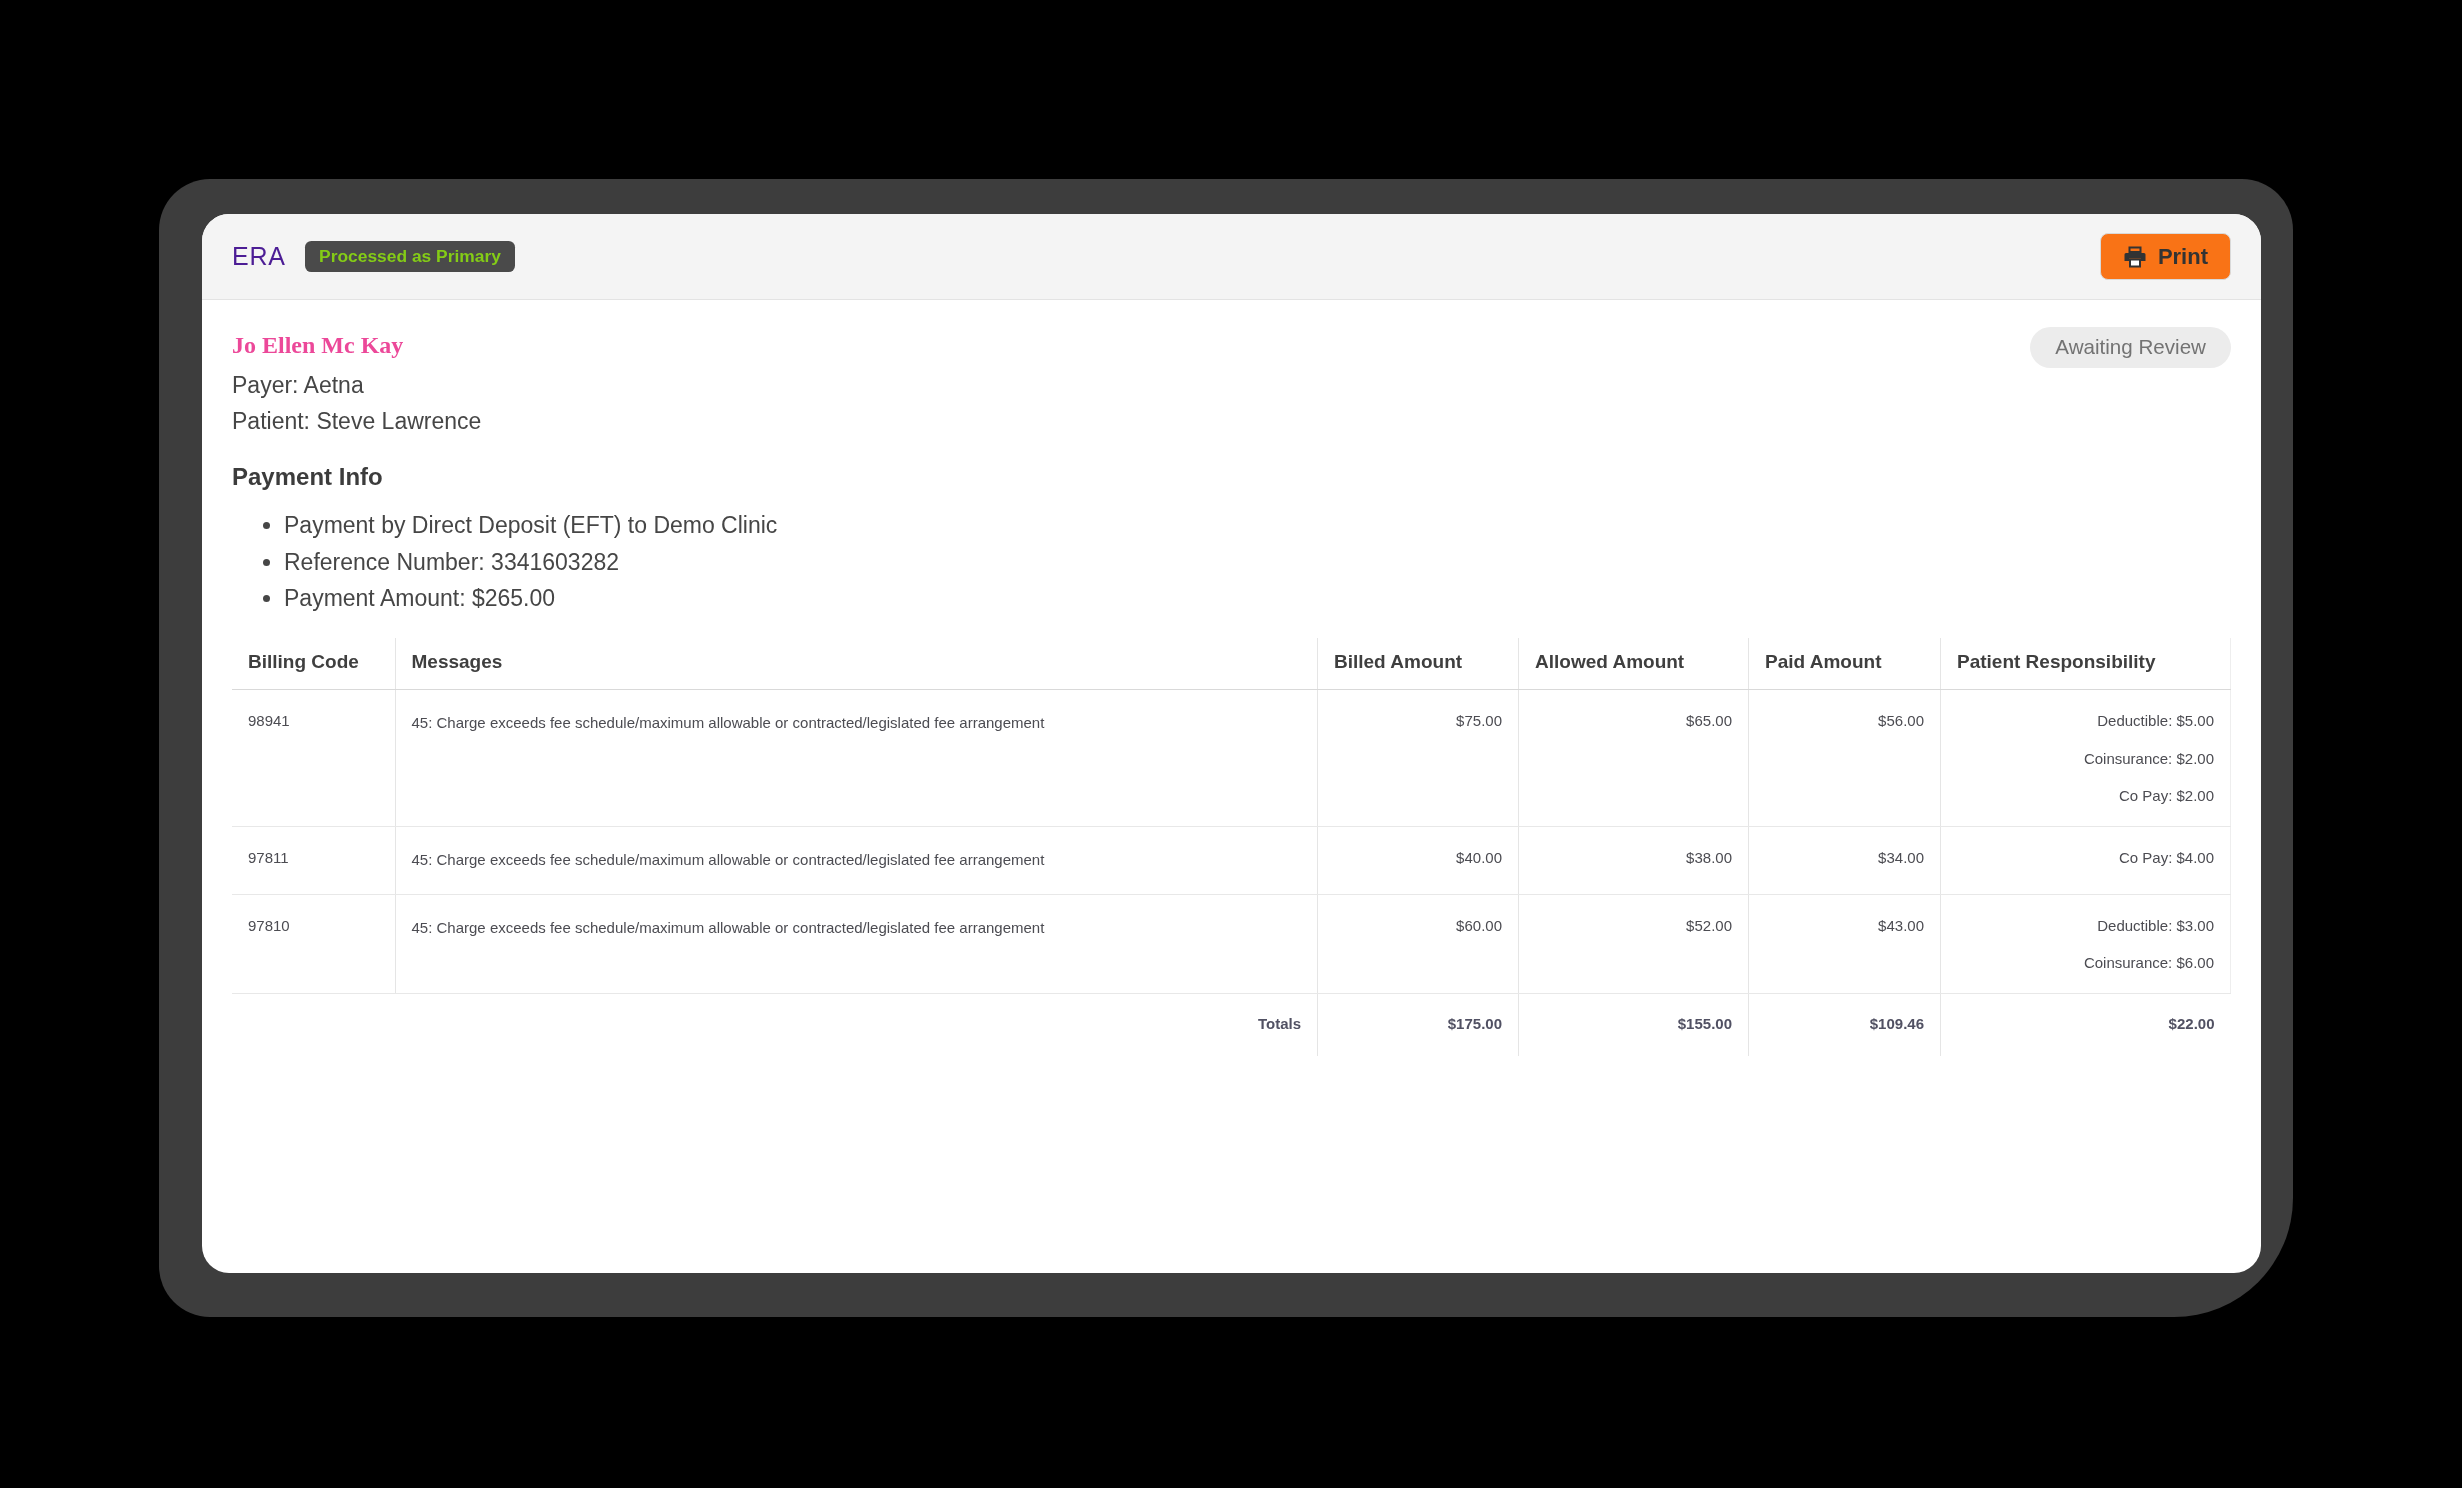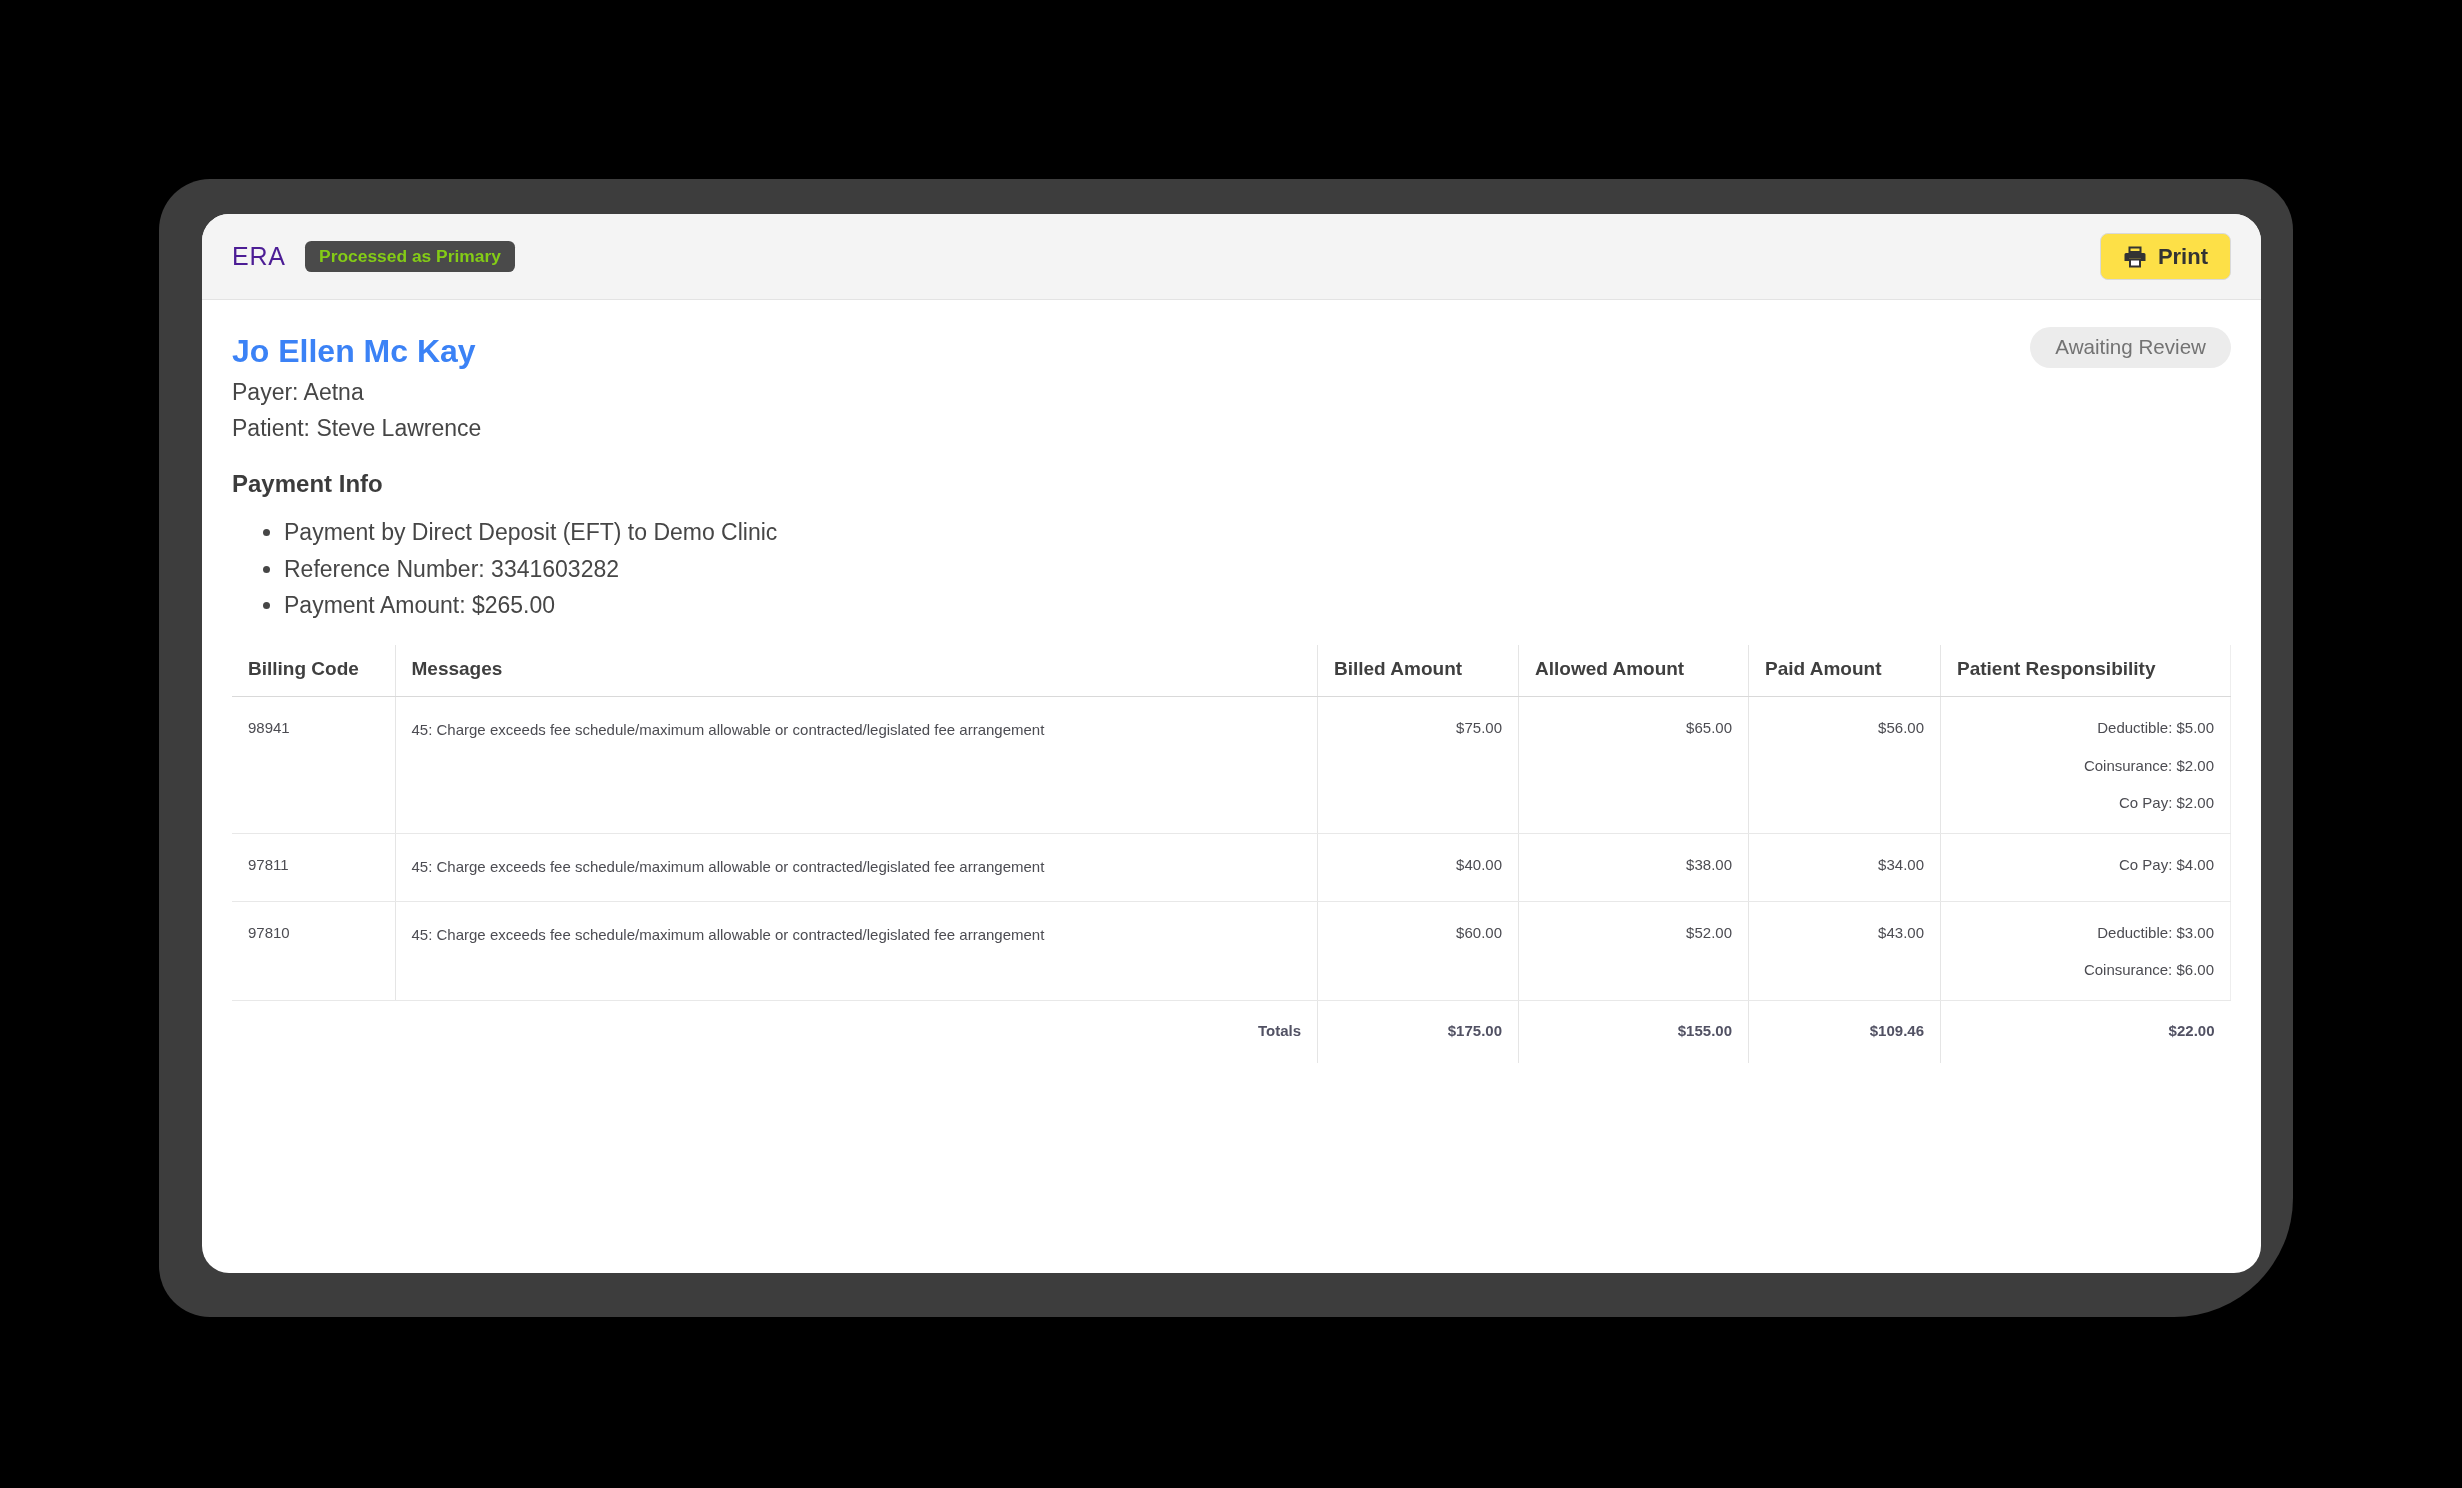--- a/index.html
+++ b/index.html
@@ -28,30 +28,30 @@
     display:flex;align-items:center;gap:19px;
     padding:0 30px;box-sizing:border-box;
   }
   .era-title{font-size:25px;font-weight:normal;color:#4c1d95;letter-spacing:0.8px;}
   .processed-badge{
     background:var(--badge-bg,#4a4a4a);color:#84cc16;
     font-size:17.4px;font-weight:bold;
     padding:7.1px 14.3px;border-radius:6.3px;line-height:1;
   }
   .print-btn{
-    margin-left:auto;background:#fde047;
+    margin-left:auto;background:#f97316;
     border:1.6px solid #d9d9d9;border-radius:8px;
     padding:9.5px 22px;font-size:22px;font-weight:bold;color:#333;
     display:flex;align-items:center;gap:11px;cursor:pointer;
     font-family:inherit;
   }
   .print-btn svg{display:block;}
   .card-body{padding:27px 30px 0;box-sizing:border-box;}
   .patient-row{display:flex;justify-content:space-between;align-items:flex-start;}
-  .patient-lines{font-size:32px;font-weight:bold;color:#3b82f6;line-height:1.5;}
+  .patient-lines{font-size:24px;font-weight:bold;color:#ec4899;line-height:1.5;font-family:Liberation Serif, serif;}
   .status-pill{
     background:var(--pill-bg,#ececec);color:#737373;
     font-size:20.6px;padding:10.3px 25px;border-radius:792px;line-height:1;
     white-space:nowrap;
   }
   .meta{font-size:23px;color:#464646;line-height:1.55;}
   .payment-heading{margin-top:24px;font-size:24px;font-weight:bold;color:#3c3c3c;}
   ul.payment-list{
     margin:16px 0 0;padding-left:52px;
     font-size:23px;color:#464646;line-height:1.58;

